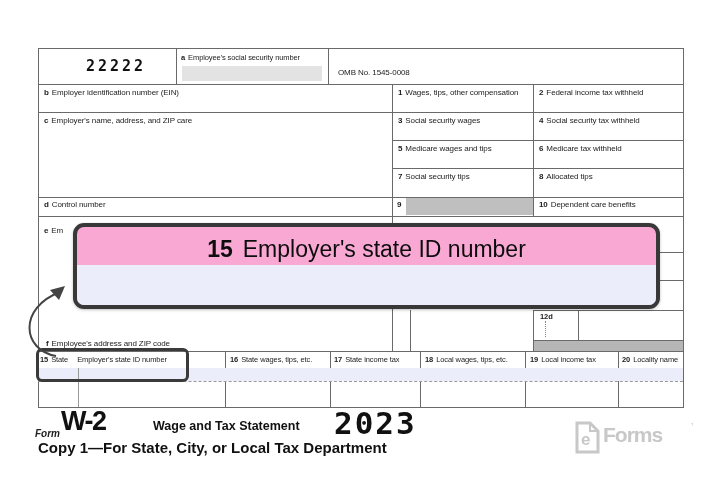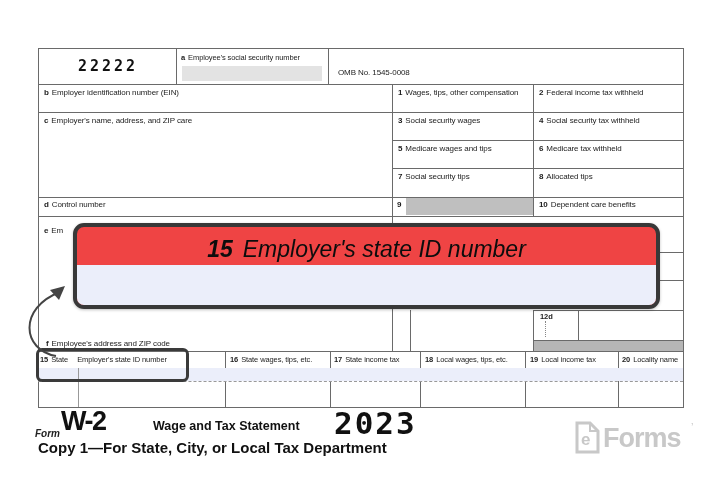--- a/index.html
+++ b/index.html
@@ -8,40 +8,40 @@
   .hline,.vline{position:absolute;background:#6a6a6a;}
   .hline{height:1px;}
   .vline{width:1px;}
   .outer{position:absolute;left:38px;top:48px;width:644px;height:358px;border:1px solid #6a6a6a;}
   .lbl{position:absolute;font-size:8px;line-height:9px;color:#1c1c1c;white-space:nowrap;letter-spacing:-0.1px;}
   .lbl b{font-weight:bold;margin-right:3px;}
   .lbl .gap{margin-left:9px;}
   .small{font-size:7.5px;}
   .fill{position:absolute;}
   .ocr{position:absolute;font-family:"DejaVu Sans Mono",monospace;font-weight:bold;color:#111;}
-  #ctrl-num{left:40px;top:57px;width:136px;text-align:center;font-size:15px;letter-spacing:3px;}
+  #ctrl-num{left:48px;top:57px;width:136px;text-align:center;font-size:15px;letter-spacing:3px;}
   #callout{position:absolute;left:73px;top:223px;width:587px;height:86px;box-sizing:border-box;
-           background:#ef4444;border:4px solid #383838;border-radius:11px;z-index:5;
-           box-shadow:0 1px 3px rgba(0,0,0,0.25);font-style:italic;}
+           background:#f9a8d4;border:4px solid #383838;border-radius:11px;z-index:5;
+           box-shadow:0 1px 3px rgba(0,0,0,0.25);}
   #callout .field{position:absolute;left:0;right:0;bottom:0;height:40px;background:#ebeefa;
                   border-radius:0 0 7px 7px;}
   #callout .big{position:absolute;top:9px;left:0;width:100%;text-align:center;
                 font-size:23px;color:#0d0d0d;}
   #callout .big b{font-weight:bold;margin-right:10px;}
   #hl15{position:absolute;left:36px;top:348px;width:153px;height:34px;box-sizing:border-box;
         border:3px solid #3a3a3a;border-radius:6px;z-index:4;background:transparent;}
   .dashed{position:absolute;border-top:1px dashed #999;height:0;}
   .dotted-v{position:absolute;width:0;border-left:1px dotted #888;}
   #footer-w2{position:absolute;left:61px;top:406px;font-size:27px;font-weight:bold;letter-spacing:-1.5px;color:#111;}
   #footer-form{position:absolute;left:35px;top:428px;font-size:10px;font-weight:bold;color:#222;font-style:italic;}
   #footer-title{position:absolute;left:125px;top:419px;font-size:12.5px;font-weight:bold;color:#111;margin-left:28px;}
   #footer-year{left:334px;top:405px;font-size:31px;letter-spacing:2px;}
   #footer-copy{position:absolute;left:38px;top:439px;font-size:15px;font-weight:bold;color:#111;}
   #eforms{position:absolute;left:574px;top:421px;color:#c8c8c8;z-index:2;}
-  #eforms .txt{position:absolute;left:29px;top:2px;font-size:27px;font-weight:bold;letter-spacing:-1px;}
+  #eforms .txt{position:absolute;left:29px;top:2px;font-size:21px;font-weight:bold;letter-spacing:-1px;}
   #eforms .mark{position:absolute;left:117px;top:0px;font-size:11px;}
   #arrow{position:absolute;left:16px;top:282px;z-index:6;}
 </style>
 </head>
 <body>
 
 <div id="page">
 
   <div class="outer"></div>
 

